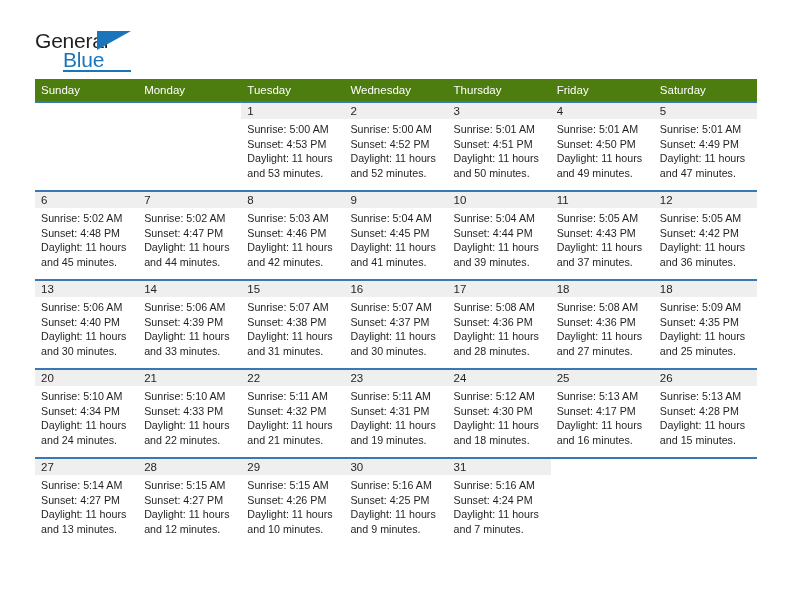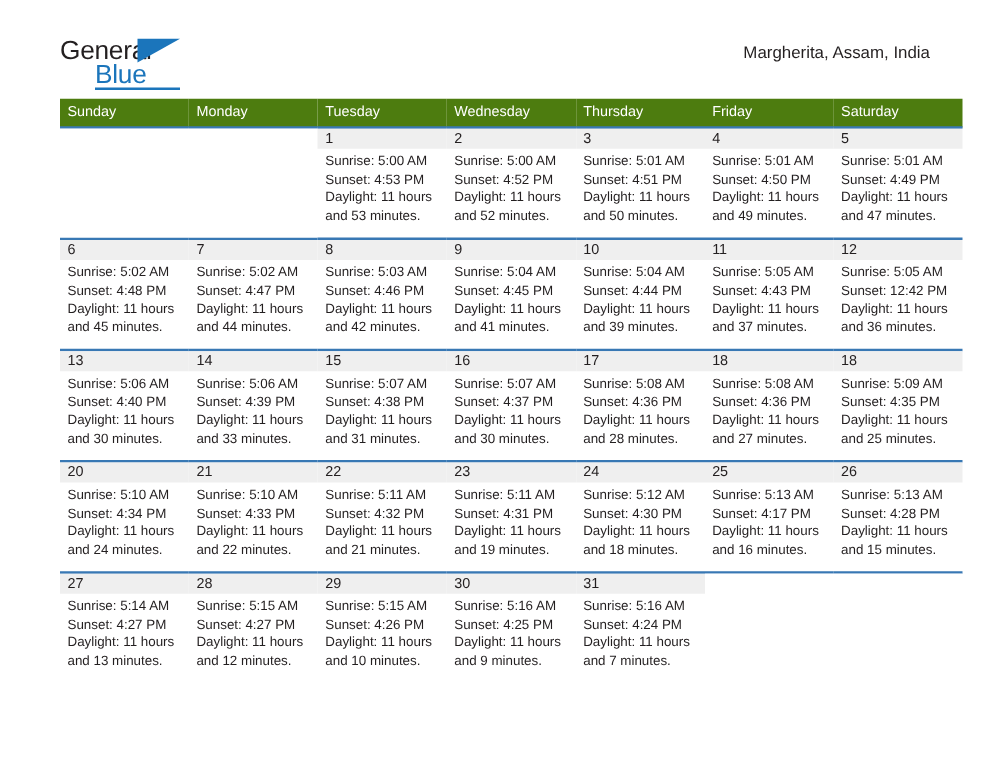--- a/index.html
+++ b/index.html
@@ -12,21 +12,21 @@
     height: 612px;
     font-family: "Liberation Sans", sans-serif;
     color: #231f20;
     overflow: hidden;
   }
   .page {
     position: relative;
     width: 792px;
     height: 448px;
     box-sizing: border-box;
-    padding: 0 48px;
+    padding: 0 35px;
   }
 
   
   .header {
     display: flex;
     align-items: flex-start;
     justify-content: space-between;
     padding-top: 28px;
     height: 70px;
     box-sizing: border-box;
@@ -158,21 +158,20 @@
   <div class="header">
 
     <div class="logo">
       <span class="logo-general">General</span>
       <span class="logo-triangle"></span>
       <span class="logo-blue">Blue</span>
       <span class="logo-underline"></span>
     </div>
 
     <div class="title-block">
-      <div class="cal-subtitle">Margherita, Assam, India</div>
     </div>
 
   </div>
 
   <table class="calendar">
     <thead>
       <tr id="weekday-row">
           <th>Sunday</th>
           <th>Monday</th>
           <th>Tuesday</th>
@@ -304,21 +303,21 @@
                 <div>Sunset: 4:43 PM</div>
                 <div class="daylight">Daylight: 11 hours and 37 minutes.</div>
               </div>
             </div>
           </td>
           <td>
             <div class="cell">
               <div class="daynum-band">12</div>
               <div class="details">
                 <div>Sunrise: 5:05 AM</div>
-                <div>Sunset: 12:42 PM</div>
+                <div>Sunset: 4:42 PM</div>
                 <div class="daylight">Daylight: 11 hours and 36 minutes.</div>
               </div>
             </div>
           </td>
         </tr>
         <tr class="week-row">
           <td>
             <div class="cell">
               <div class="daynum-band">13</div>
               <div class="details">

